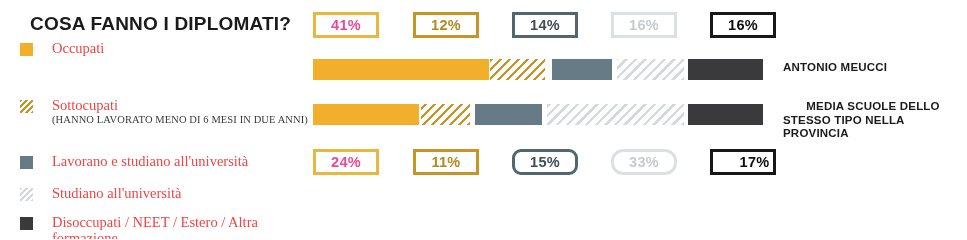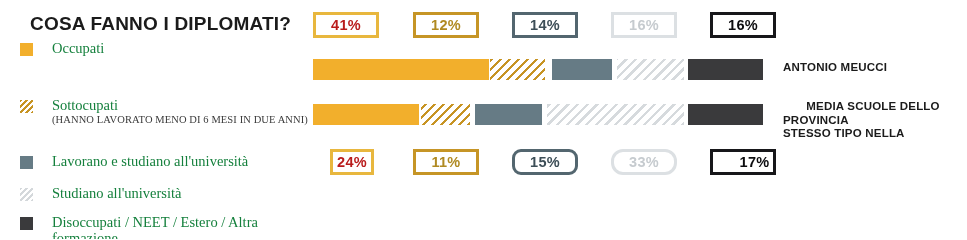--- a/index.html
+++ b/index.html
@@ -49,21 +49,21 @@
   .legend-text {
     position: absolute;
     left: 34px;
     top: 0;
     width: 256px;
   }
   .legend-main {
     display: block;
     font-family: "Liberation Serif", serif;
     font-size: 14.5px;
-    color: #15803d;
+    color: #ef4444;
     line-height: 17px;
     white-space: nowrap;
   }
   .legend-main.wrap { white-space: normal; line-height: 16px; }
   .legend-sub {
     display: block;
     font-family: "Liberation Serif", serif;
     font-size: 10.5px;
     color: #3a3a3a;
     line-height: 12.5px;
@@ -100,21 +100,21 @@
     height: 26px;
     box-sizing: border-box;
     background: #ffffff;
     display: flex;
     align-items: center;
     justify-content: center;
     font-size: 14.5px;
     font-weight: bold;
     letter-spacing: 0.3px;
   }
-  .pct-occ   { border: 3px solid #E8B73E; color: #b91c1c; }
+  .pct-occ   { border: 3px solid #E8B73E; color: #ec4899; }
   .pct-sub   { border: 3px solid #C69526; color: #B08A22; }
   .pct-slate { border: 3px solid #53666F; color: #3D4E57; }
   .pct-study { border: 3px solid #DCE0E3; color: #C6CBCF; }
   .pct-dis   { border: 3px solid #17171A; color: #0d0d0f; }
 
   
   .bar-seg {
     position: absolute;
     height: 21px;
     box-sizing: border-box;
@@ -205,27 +205,27 @@
   <div class="bar-seg seg-slate" style="left:552px; top:59px; width:60px;"></div>
   <div class="bar-seg seg-study" style="left:617px; top:59px; width:67px;"></div>
   <div class="bar-seg seg-dis" style="left:688px; top:59px; width:75px;"></div>
 
   <div class="bar-seg seg-occ" style="left:313px; top:104px; width:106px;"></div>
   <div class="bar-seg seg-sub" style="left:421px; top:104px; width:49px;"></div>
   <div class="bar-seg seg-slate" style="left:475px; top:104px; width:67px;"></div>
   <div class="bar-seg seg-study" style="left:547px; top:104px; width:137px;"></div>
   <div class="bar-seg seg-dis" style="left:688px; top:104px; width:75px;"></div>
 
-  <div class="pct-box pct-occ" style="left:330px; top:149px; width:44px;">24%</div>
+  <div class="pct-box pct-occ" style="left:313px; top:149px; width:66px;">24%</div>
   <div class="pct-box pct-sub" style="left:413px; top:149px; width:66px;">11%</div>
   <div class="pct-box pct-slate" style="left:512px; top:149px; width:66px;border-radius:9px;">15%</div>
   <div class="pct-box pct-study" style="left:611px; top:149px; width:66px;border-radius:12px;">33%</div>
   <div class="pct-box pct-dis" style="left:710px; top:149px; width:66px;padding-left:23px;">17%</div>
 
   <div class="series-name" style="top:61px;">ANTONIO MEUCCI</div>
 
   <div class="series-name" style="top:100px;">
     <span style="display:block;text-align:center;">MEDIA SCUOLE DELLO</span>
+    <span style="display:block;">STESSO TIPO NELLA</span>
     <span style="display:block;">PROVINCIA</span>
-    <span style="display:block;">STESSO TIPO NELLA</span>
   </div>
 
 </div>
 
 </body></html>

